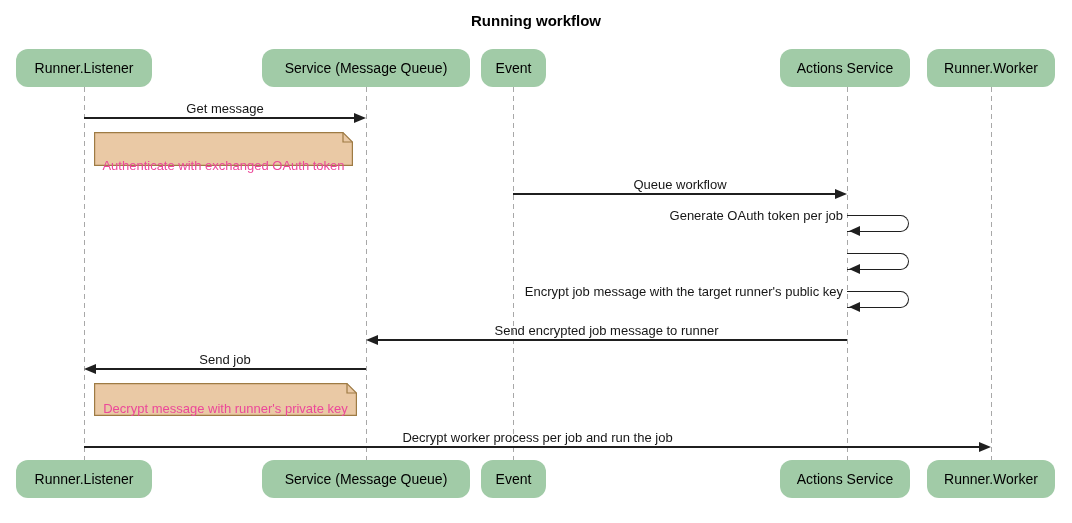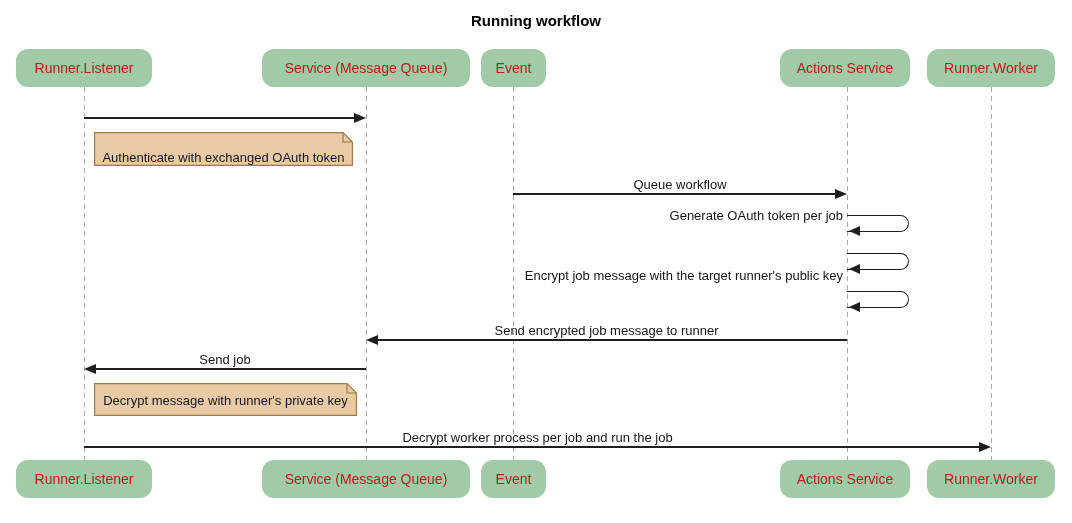--- a/index.html
+++ b/index.html
@@ -13,59 +13,60 @@
   *{box-sizing:border-box;margin:0;padding:0;}
   html,body{background:#ffffff;}
   body{font-family:"Liberation Sans", sans-serif;color:var(--text);}
   .stage{position:relative;width:1072px;height:523px;background:#fff;overflow:hidden;}
   .title{position:absolute;left:0;top:12px;width:1072px;text-align:center;
          font-size:15px;font-weight:700;color:#000;}
   .lifeline{position:absolute;top:87px;height:373px;width:1px;
             background:repeating-linear-gradient(to bottom,var(--lifeline) 0 5px,transparent 5px 9px);}
   .actor{position:absolute;height:38px;background:var(--participant-fill);
          border-radius:12px;display:flex;align-items:center;justify-content:center;
-         font-size:14px;color:#b91c1c;white-space:nowrap;}
+         font-size:14px;color:#000000;white-space:nowrap;}
   .msg-label{position:absolute;font-size:13px;line-height:16px;height:16px;
              text-align:center;white-space:nowrap;color:#161616;}
   .msg-label.right{text-align:right;}
   .msg-line{position:absolute;height:1.5px;background:var(--line);}
   .arrow{position:absolute;width:0;height:0;border-top:5px solid transparent;
          border-bottom:5px solid transparent;}
   .arrow.to-right{border-left:12px solid var(--line);}
   .arrow.to-left{border-right:12px solid var(--line);}
   .loop{position:absolute;left:847px;width:62px;height:17px;
         border:1.5px solid var(--line);border-left:none;border-radius:0 9px 9px 0;}
   .loop-arrow{position:absolute;left:849px;width:0;height:0;
               border-top:5px solid transparent;border-bottom:5px solid transparent;
               border-right:11px solid var(--line);}
   .note{position:absolute;}
   .note svg{display:block;}
-  .note-label{position:absolute;left:0;top:8px;width:100%;height:100%;
+  .note-label{position:absolute;left:0;top:16px;width:100%;height:100%;
               display:flex;align-items:center;justify-content:center;
-              font-size:13px;white-space:nowrap;color:#0f172a;}
+              font-size:13px;white-space:nowrap;color:#ec4899;}
 </style>
 </head>
 <body>
 
 <div class="stage">
 
   <div class="title">Running workflow</div>
 
   <div class="lifeline" style="left:83.5px"></div>
   <div class="lifeline" style="left:365.5px"></div>
   <div class="lifeline" style="left:512.5px"></div>
   <div class="lifeline" style="left:846.5px"></div>
   <div class="lifeline" style="left:990.5px"></div>
 
   <div class="actor" style="left:16px;top:49px;width:136px">Runner.Listener</div>
   <div class="actor" style="left:262px;top:49px;width:208px">Service (Message Queue)</div>
   <div class="actor" style="left:481px;top:49px;width:65px">Event</div>
   <div class="actor" style="left:780px;top:49px;width:130px">Actions Service</div>
   <div class="actor" style="left:927px;top:49px;width:128px">Runner.Worker</div>
 
+  <div class="msg-label" style="left:84px;top:101px;width:282px">Get message</div>
   <div class="msg-line" style="left:84px;top:117px;width:271px"></div>
   <div class="arrow to-right" style="left:354px;top:113px"></div>
 
   <div class="note" style="left:94px;top:132px;width:259px;height:34px">
     <svg width="259" height="34" viewBox="0 0 259 34">
       <path d="M0.6,0.6 H249 L258.4,10 V33.4 H0.6 Z" fill="var(--note-fill)" stroke="var(--note-border)" stroke-width="1.2"></path>
       <path d="M249,0.6 V10 H258.4" fill="none" stroke="var(--note-border)" stroke-width="1.2"></path>
     </svg>
     <div class="note-label">Authenticate with exchanged OAuth token</div>
   </div>
@@ -74,21 +75,21 @@
   <div class="msg-line" style="left:513px;top:193px;width:323px"></div>
   <div class="arrow to-right" style="left:835px;top:189px"></div>
 
   <div class="msg-label right" style="left:343px;top:208px;width:500px">Generate OAuth token per job</div>
   <div class="loop" style="top:215px"></div>
   <div class="loop-arrow" style="top:226px"></div>
 
   <div class="loop" style="top:253px"></div>
   <div class="loop-arrow" style="top:264px"></div>
 
-  <div class="msg-label right" style="left:343px;top:268px;width:500px">Encrypt job message with the target runner's public key</div>
+  <div class="msg-label right" style="left:343px;top:284px;width:500px">Encrypt job message with the target runner's public key</div>
   <div class="loop" style="top:291px"></div>
   <div class="loop-arrow" style="top:302px"></div>
 
   <div class="msg-label" style="left:366px;top:323px;width:481px">Send encrypted job message to runner</div>
   <div class="msg-line" style="left:377px;top:339px;width:470px"></div>
   <div class="arrow to-left" style="left:366px;top:335px"></div>
 
   <div class="msg-label" style="left:84px;top:352px;width:282px">Send job</div>
   <div class="msg-line" style="left:95px;top:368px;width:271px"></div>
   <div class="arrow to-left" style="left:84px;top:364px"></div>

